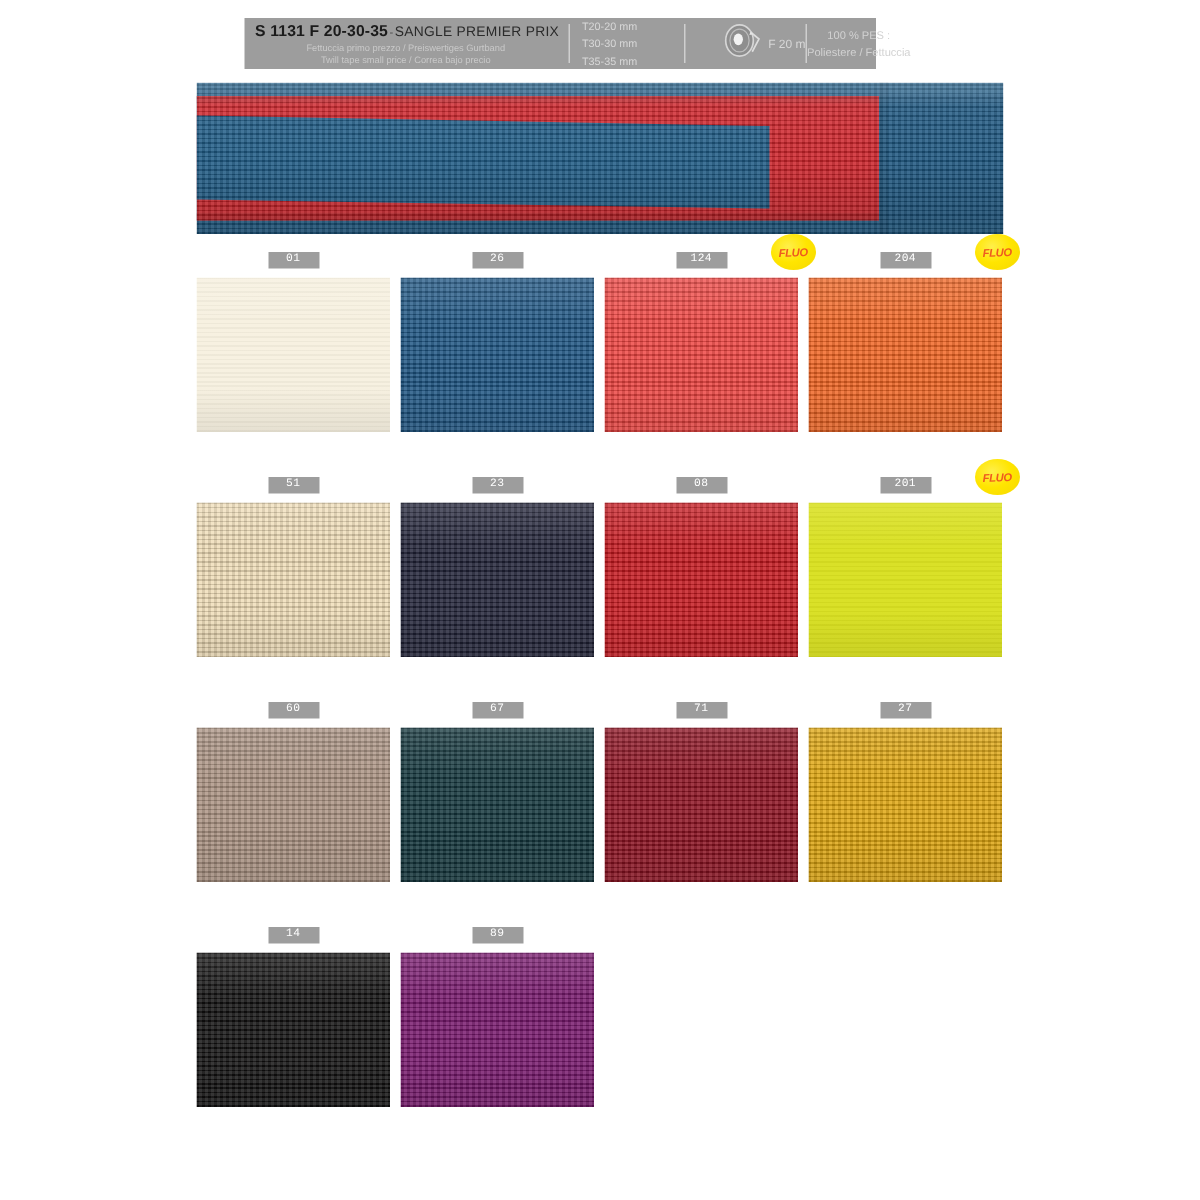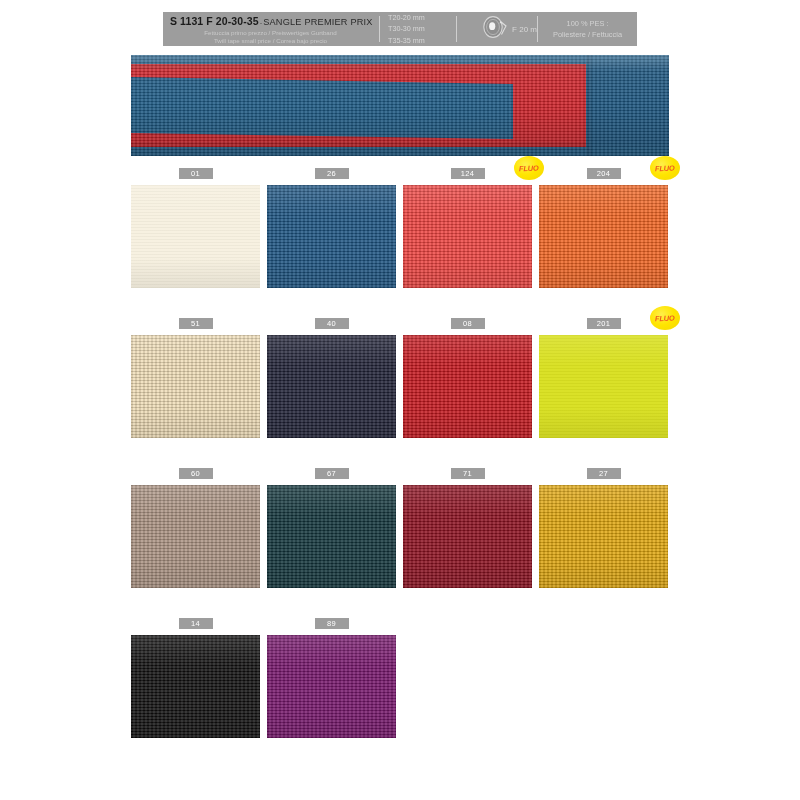--- a/index.html
+++ b/index.html
@@ -13,21 +13,21 @@
     font-family: "Liberation Sans", sans-serif;
     overflow: hidden;
     position: relative;
   }
 
   
   .header-bar {
     position: absolute;
     left: 163px;
     top: 12px;
-    width: 474px;
+    width: 421px;
     height: 34px;
     background: #9d9d9d;
     display: flex;
     align-items: stretch;
     box-sizing: border-box;
   }
   .hdr-cell {
     display: flex;
     flex-direction: column;
     justify-content: center;
@@ -157,21 +157,21 @@
     display: block;
     margin: 0 auto 6px auto;
     width: 34px;
     height: 11px;
     line-height: 11px;
     background: #9d9d9d;
     color: #ffffff;
     font-size: 7.5px;
     text-align: center;
     letter-spacing: 0.3px;
-    font-family: Liberation Sans, sans-serif;
+    font-family: Liberation Mono, monospace;
   }
   .swatch-chip {
     position: relative;
     width: 129px;
     height: 103px;
     overflow: hidden;
   }
   .chip-base { position: absolute; inset: 0; }
   .chip-weave {
     position: absolute;
@@ -316,21 +316,21 @@
     <div class="swatch-row">
       <div class="swatch-cell">
         <div class="swatch-label">51</div>
         <div class="swatch-chip">
           <div class="chip-base" style="background: rgb(240, 221, 183);"></div>
           <div class="chip-weave"></div>
           <div class="chip-shade"></div>
         </div>
       </div>
       <div class="swatch-cell">
-        <div class="swatch-label">40</div>
+        <div class="swatch-label">23</div>
         <div class="swatch-chip">
           <div class="chip-base" style="background: rgb(31, 33, 54);"></div>
           <div class="chip-weave"></div>
           <div class="chip-shade"></div>
         </div>
       </div>
       <div class="swatch-cell">
         <div class="swatch-label">08</div>
         <div class="swatch-chip">
           <div class="chip-base" style="background: rgb(198, 22, 29);"></div>

